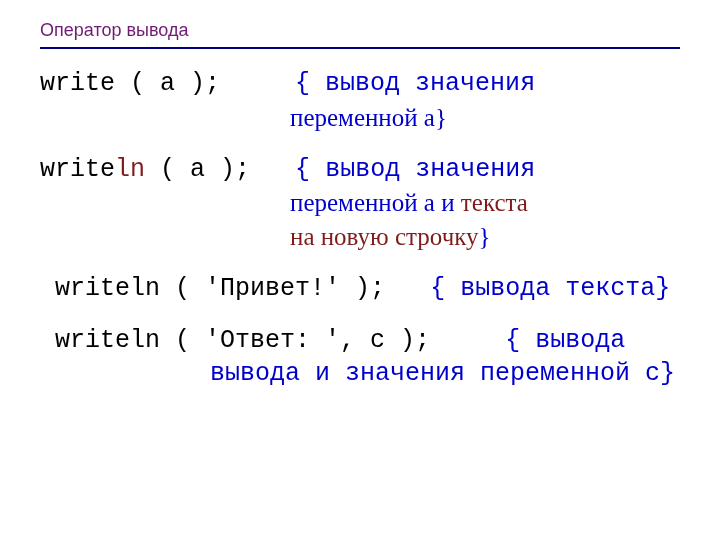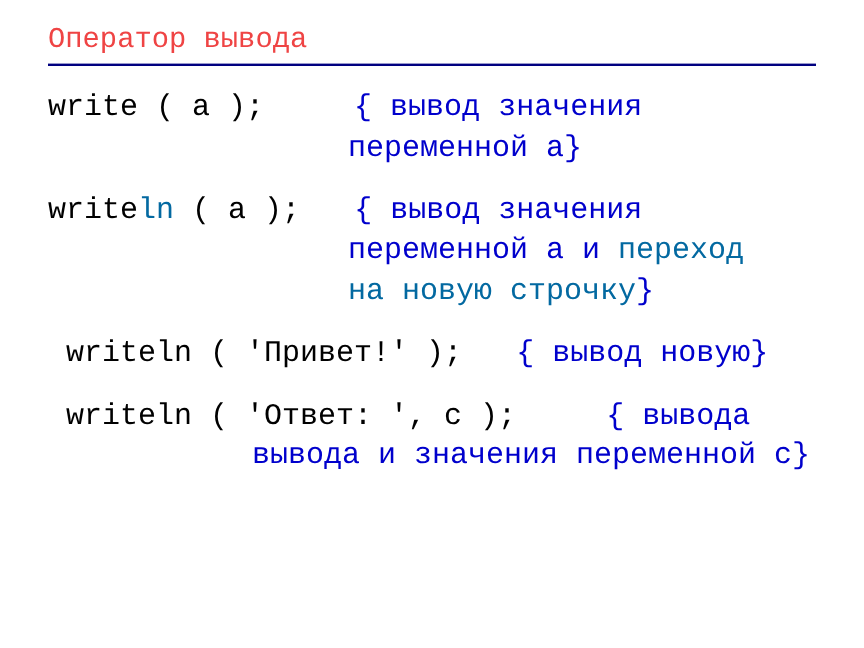--- a/index.html
+++ b/index.html
@@ -8,66 +8,66 @@
       width: 720px;
       height: 540px;
       font-family: 'Courier New', monospace;
       background: white;
       overflow: hidden;
     }
     .container {
       padding: 20px 40px;
     }
     .title {
-      font-family: Liberation Mono, monospace;
-      font-size: 24px;
-      color: #ef4444;
+      font-family: Liberation Sans, sans-serif;
+      font-size: 18px;
+      color: #701a75;
       margin-bottom: 6px;
     }
     .title-underline {
       border-bottom: 2px solid #000080;
       margin-bottom: 18px;
     }
     .code-block {
       font-size: 25px;
       line-height: 1.35;
       margin-bottom: 18px;
     }
     .black { color: #000; }
     .blue { color: #0000CC; }
-    .red { color: #0369a1; }
-    .indent { padding-left: 250px; display: block; }
+    .red { color: #7f1d1d; }
+    .indent { padding-left: 250px; display: block; font-family: Liberation Serif, serif; }
     .indent2 { padding-left: 170px; display: block; }
   </style>
 </head>
 <body>
 
 <div class="container">
   <div class="title">Оператор вывода</div>
   <div class="title-underline"></div>
 
   <div class="code-block">
     <span class="black">write ( a );</span>
     <span>&nbsp;&nbsp;&nbsp;</span>
     <span class="blue">{ </span><span class="blue">вывод значения</span>
     <span class="indent"><span class="blue">переменной a</span><span class="blue">}</span></span>
   </div>
 
   <div class="code-block">
     <span class="black">write</span><span class="red">ln</span><span class="black"> ( a );</span>
     <span>&nbsp;</span>
     <span class="blue">{ </span><span class="blue">вывод значения</span>
-    <span class="indent"><span class="blue">переменной a и </span><span class="red">переход</span></span>
+    <span class="indent"><span class="blue">переменной a и </span><span class="red">текста</span></span>
     <span class="indent"><span class="red">на новую строчку</span><span class="blue">}</span></span>
   </div>
 
   <div class="code-block">
     <span>&nbsp;</span><span class="black">writeln ( 'Привет!' );</span>
     <span>&nbsp;</span>
-    <span class="blue">{ </span><span class="blue">вывод новую</span><span class="blue">}</span>
+    <span class="blue">{ </span><span class="blue">вывода текста</span><span class="blue">}</span>
   </div>
 
   <div class="code-block">
     <span>&nbsp;</span><span class="black">writeln ( 'Ответ: ', c );</span>
     <span>&nbsp;&nbsp;&nbsp;</span>
     <span class="blue">{ </span><span class="blue">вывода</span>
     <span class="indent2"><span class="blue">вывода и значения переменной c</span><span class="blue">}</span></span>
   </div>
 
   <div class="code-block">

